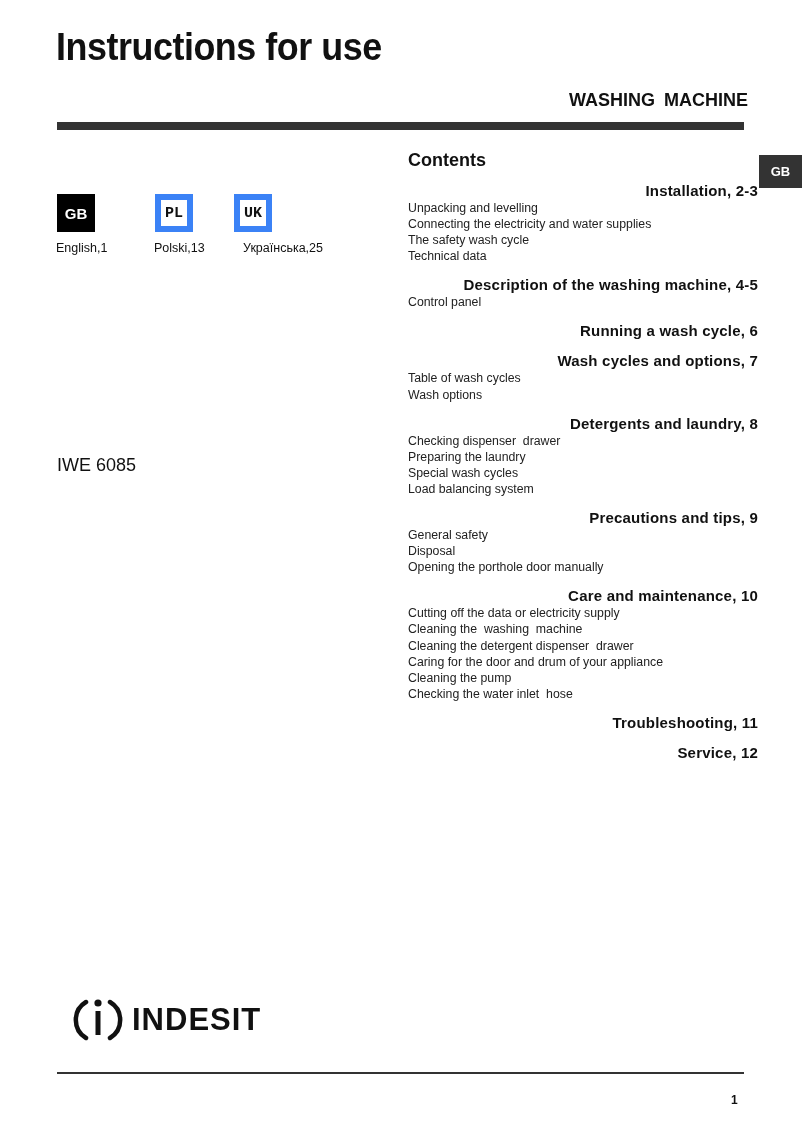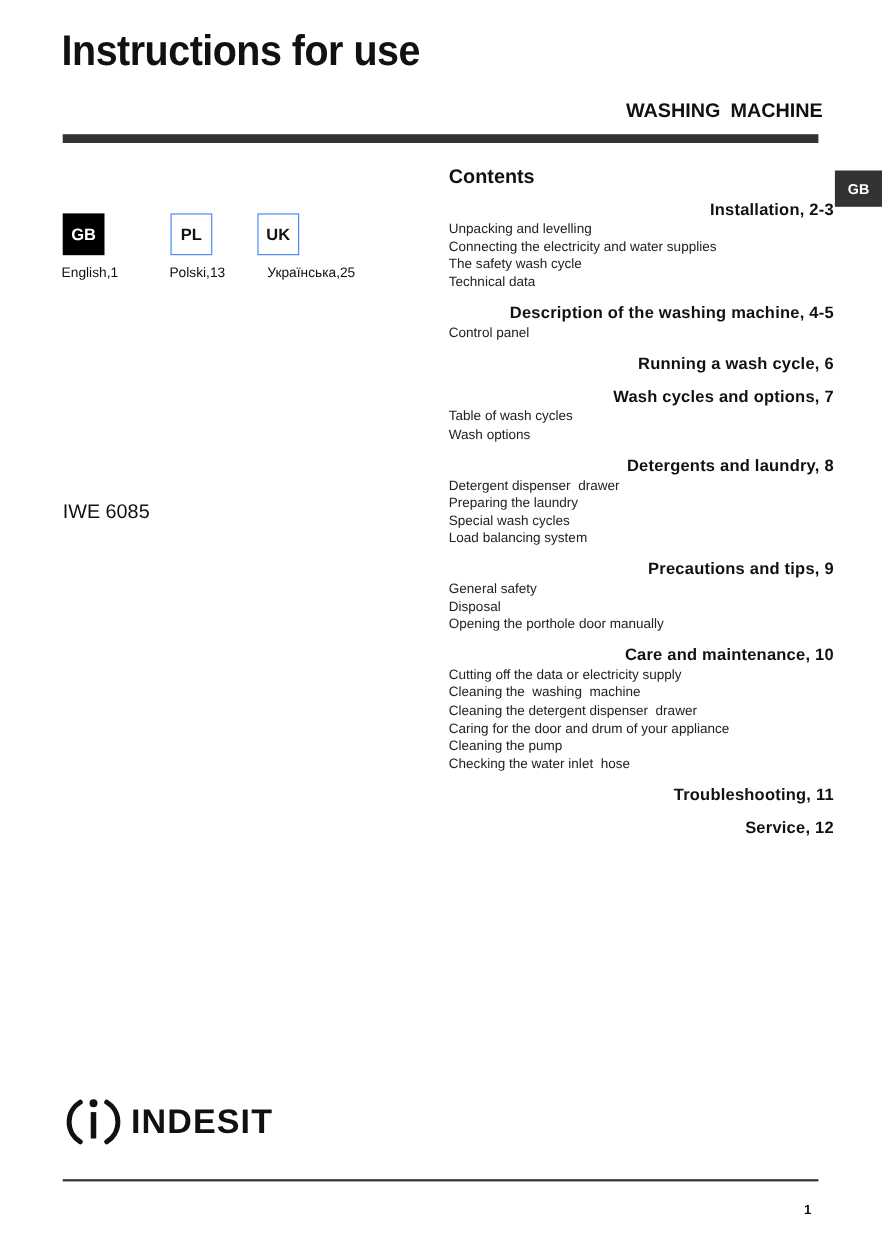--- a/index.html
+++ b/index.html
@@ -10,30 +10,30 @@
              transform: scaleX(0.92); transform-origin: left top; line-height: 50px; }
     .subtitle { right: 54px; top: 88px; font-size: 18px; font-weight: bold; word-spacing: 4px;
                 line-height: 24px; }
     .thick-rule { left: 57px; top: 122px; width: 687px; height: 8px; background: #333333; }
     .side-tab { left: 759px; top: 155px; width: 43px; height: 33px; background: #333333;
                 color: #fff; font-weight: bold; font-size: 13px; display: flex;
                 align-items: center; justify-content: center; }
     .lang { top: 194px; width: 38px; height: 38px; display: flex; align-items: center;
             justify-content: center; font-weight: bold; font-size: 15px; box-sizing: border-box; }
     .lang.active { background: #000; color: #fff; }
-    .lang.inactive { background: #fff; color: #111; border: 1px solid #3b82f6; }
+    .lang.inactive { background: #fff; color: #111; border: 6px solid #3b82f6; font-family: Liberation Mono, monospace; }
     .lang-label { top: 240px; font-size: 12.5px; font-weight: normal; line-height: 16px; }
     .model { left: 57px; top: 454px; font-size: 18px; font-weight: normal; line-height: 22px; }
     .contents { left: 408px; top: 148px; width: 350px; }
     .contents h1 { font-size: 18px; font-weight: bold; margin: 0 0 10px 0; line-height: 24px; }
     .section { margin-bottom: 12px; }
     .section h2 { font-size: 15px; font-weight: bold; margin: 0; line-height: 18px; letter-spacing: 0.2px; text-align: right; }
     .section ul { list-style: none; margin: 0; padding: 0; }
     .section li { font-size: 12.3px; line-height: 16.1px; color: #222; white-space: pre; }
-    .logo { left: 59px; top: 996px; height: 48px; display: flex; align-items: center; }
+    .logo { left: 72px; top: 996px; height: 48px; display: flex; align-items: center; }
     .logo-text { font-size: 31px; font-weight: bold; letter-spacing: 1px; margin-left: 8px;
                  line-height: 40px; color: #111; }
     .thin-rule { left: 57px; top: 1072px; width: 687px; height: 2px; background: #333; }
     .page-num { left: 731px; top: 1093px; font-size: 12px; font-weight: bold; }
   </style>
 </head>
 <body>
 
 <div class="abs title">Instructions for use</div>
 <div class="abs subtitle">WASHING  MACHINE</div>
@@ -74,21 +74,21 @@
       <div class="section">
         <h2>Wash cycles and options, 7</h2>
         <ul>
           <li>Table of wash cycles</li>
           <li>Wash options</li>
         </ul>
       </div>
       <div class="section">
         <h2>Detergents and laundry, 8</h2>
         <ul>
-          <li>Detergent dispenser  drawer</li>
+          <li>Checking dispenser  drawer</li>
           <li>Preparing the laundry</li>
           <li>Special wash cycles</li>
           <li>Load balancing system</li>
         </ul>
       </div>
       <div class="section">
         <h2>Precautions and tips, 9</h2>
         <ul>
           <li>General safety</li>
           <li>Disposal</li>

